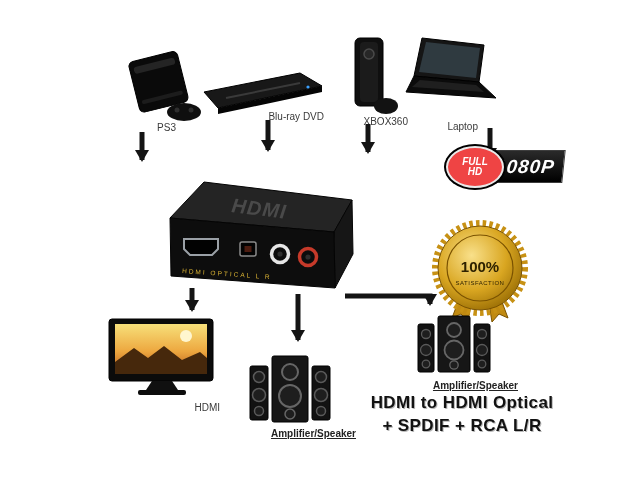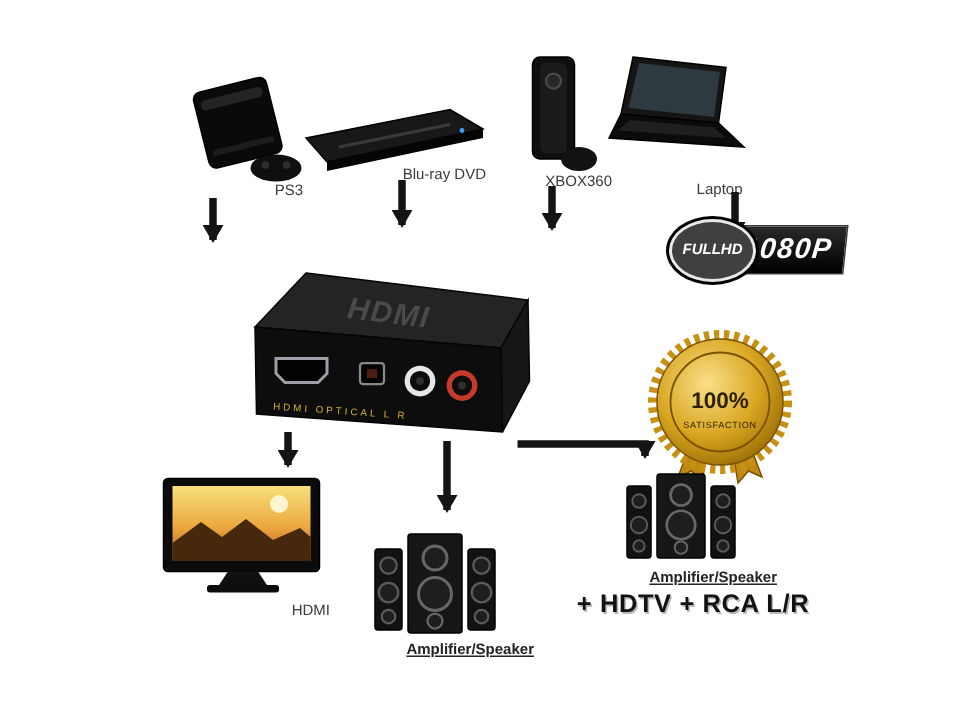--- a/index.html
+++ b/index.html
@@ -7,33 +7,33 @@
          font-family:"Liberation Sans",sans-serif;}
   .abs{position:absolute;}
   .label{position:absolute;font-size:10px;color:#3a3a3a;text-align:right;line-height:1.1;}
   .label.bold{font-weight:bold;color:#222;text-decoration:underline;}
 
   
   #ps3{left:118px;top:50px}
   #bluray{left:202px;top:68px}
   #xbox{left:338px;top:34px}
   #laptop{left:404px;top:36px}
-  #lbl-ps3{left:132px;top:122px;width:70px}
+  #lbl-ps3{left:106px;top:122px;width:70px}
   #lbl-bluray{left:206px;top:111px;width:118px}
   #lbl-xbox{left:330px;top:116px;width:78px}
-  #lbl-laptop{left:410px;top:121px;width:85px}
+  #lbl-laptop{left:393px;top:121px;width:85px}
 
   #badge{left:446px;top:144px;width:118px;height:46px}
   .badge-plate{position:absolute;left:40px;top:6px;width:76px;height:31px;
                background:linear-gradient(#2a2a2a,#000);border:1px solid #3d3d3d;
                transform:skewX(-6deg);display:flex;align-items:center;justify-content:center;}
   .badge-plate span{color:#fff;font-weight:bold;font-style:italic;font-size:19px;letter-spacing:1px;}
   .badge-oval{position:absolute;left:0;top:2px;width:54px;height:38px;border-radius:50%;
-              background:#404040;border:2px solid #e9e9e9;box-shadow:0 0 0 2px #000;
-              display:flex;flex-direction:row;align-items:center;justify-content:center;z-index:2;}
+              background:#ef4444;border:2px solid #e9e9e9;box-shadow:0 0 0 2px #000;
+              display:flex;flex-direction:column;align-items:center;justify-content:center;z-index:2;}
   .badge-oval span{color:#fff;font-weight:bold;font-style:italic;font-size:10px;line-height:1;}
 
   #converter{left:156px;top:176px}
   #seal{left:430px;top:218px}
   #hdtv{left:108px;top:318px}
   #ampc{left:248px;top:350px}
   #ampr{left:416px;top:312px}
   #lbl-hdtv{left:108px;top:402px;width:112px}
   #lbl-ampc{left:232px;top:428px;width:124px}
   #lbl-ampr{left:404px;top:380px;width:114px}
@@ -183,21 +183,22 @@
     <g>
       <rect x="58" y="12" width="16" height="48" rx="2" fill="#121212" stroke="#000"></rect>
       <circle cx="66" cy="22" r="4.5" fill="#1e1e1e" stroke="#5a5a5a" stroke-width="1.3"></circle>
       <circle cx="66" cy="38" r="5.5" fill="#1e1e1e" stroke="#5a5a5a" stroke-width="1.3"></circle>
       <circle cx="66" cy="52" r="3.8" fill="#1e1e1e" stroke="#5a5a5a" stroke-width="1.3"></circle>
     </g>
   </svg>
   <div id="lbl-ampr" class="label bold">Amplifier/Speaker</div>
 
   <div id="caption" class="abs">
-    <div>+ HDTV + RCA L/R</div>
+    <div>HDMI to HDMI Optical</div>
+    <div>+ SPDIF + RCA L/R</div>
   </div>
 
   <svg id="arrows" class="abs" width="640" height="480" viewBox="0 0 640 480">
     <defs>
       <marker id="ah" markerUnits="userSpaceOnUse" markerWidth="14" markerHeight="14" refX="10" refY="7" orient="auto">
         <path d="M0,0 L12,7 L0,14 Z" fill="#141414"></path>
       </marker>
     </defs>
     <line x1="142" y1="132" x2="142" y2="160" stroke="#141414" stroke-width="5" marker-end="url(#ah)"></line>
     <line x1="268" y1="120" x2="268" y2="150" stroke="#141414" stroke-width="5" marker-end="url(#ah)"></line>

